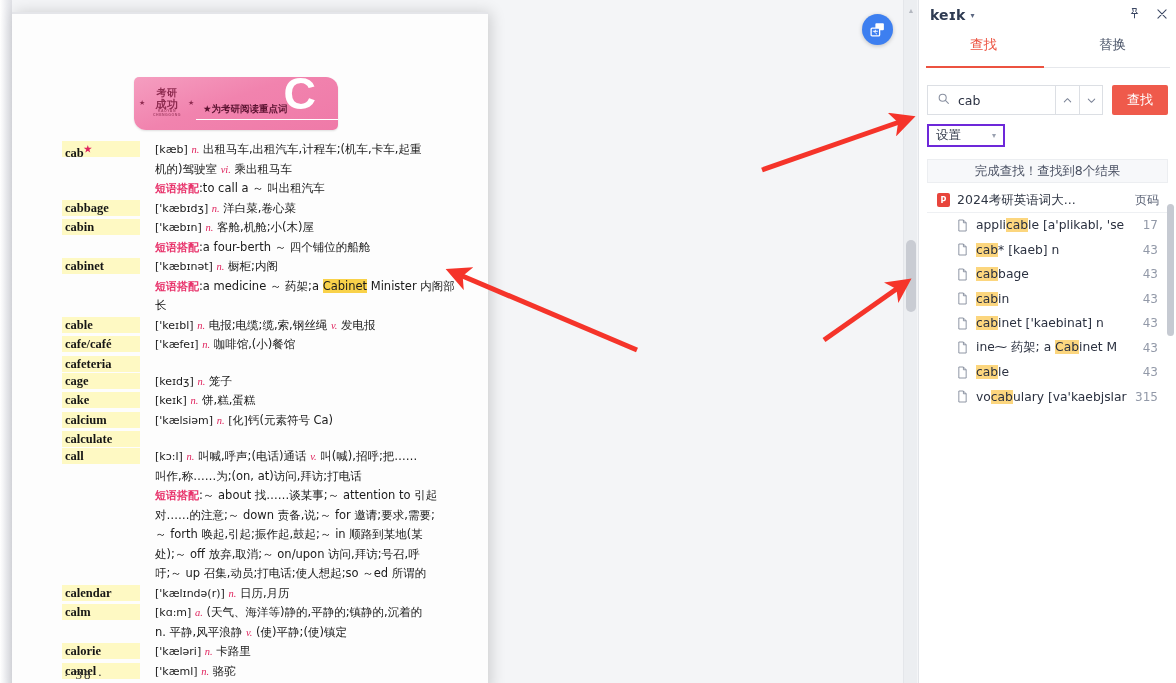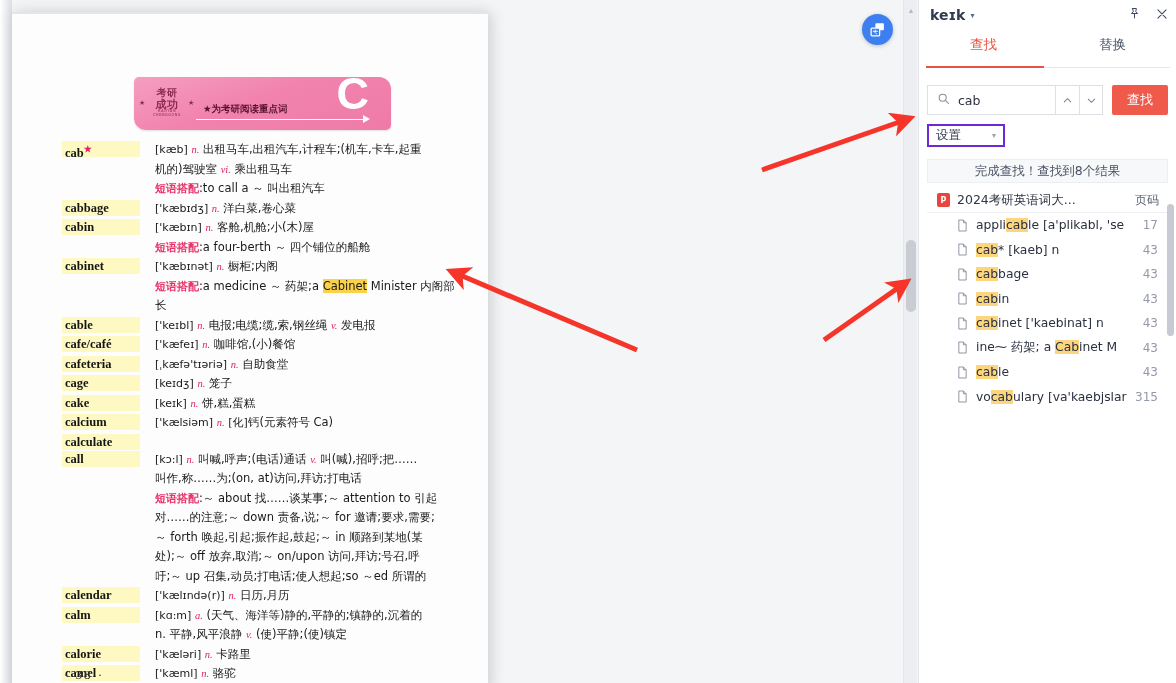--- a/index.html
+++ b/index.html
@@ -30,21 +30,21 @@
     overflow: hidden;
   }
   .page-top-edge {
     position: absolute; left: 0; top: 0; width: 476px; height: 2px;
     background: #e4e5e9;
   }
 
   
   .banner {
     position: absolute; left: 122px; top: 65px;
-    width: 257px; height: 53px;
+    width: 204px; height: 53px;
     background: linear-gradient(160deg, #f59ec0 0%, #f183ae 45%, #ef7aa8 100%);
     border-radius: 5px 12px 5px 12px;
     box-shadow: 0 1px 2px rgba(0,0,0,0.12);
     overflow: hidden;
   }
   .banner-seal {
     position: absolute; left: 10px; top: 4px;
     width: 46px; height: 44px;
     color: #8e2b50;
     font-size: 9px; font-weight: bold; line-height: 1.05;
@@ -386,23 +386,20 @@
             </div>
           </div>
           <div class="entry">
             <div class="headword">cafe/café</div>
             <div class="defn cn">
               <div><span class="ipa">['kæfeɪ]</span> <span class="pos">n.</span> 咖啡馆,(小)餐馆</div>
             </div>
           </div>
           <div class="entry">
             <div class="headword">cafeteria</div>
-            <div class="defn cn">
-              <div><span class="ipa">[ˌkæfə'tɪəriə]</span> <span class="pos">n.</span> 自助食堂</div>
-            </div>
           </div>
           <div class="entry">
             <div class="headword">cage</div>
             <div class="defn cn">
               <div><span class="ipa">[keɪdʒ]</span> <span class="pos">n.</span> 笼子</div>
             </div>
           </div>
           <div class="entry">
             <div class="headword">cake</div>
             <div class="defn cn">

